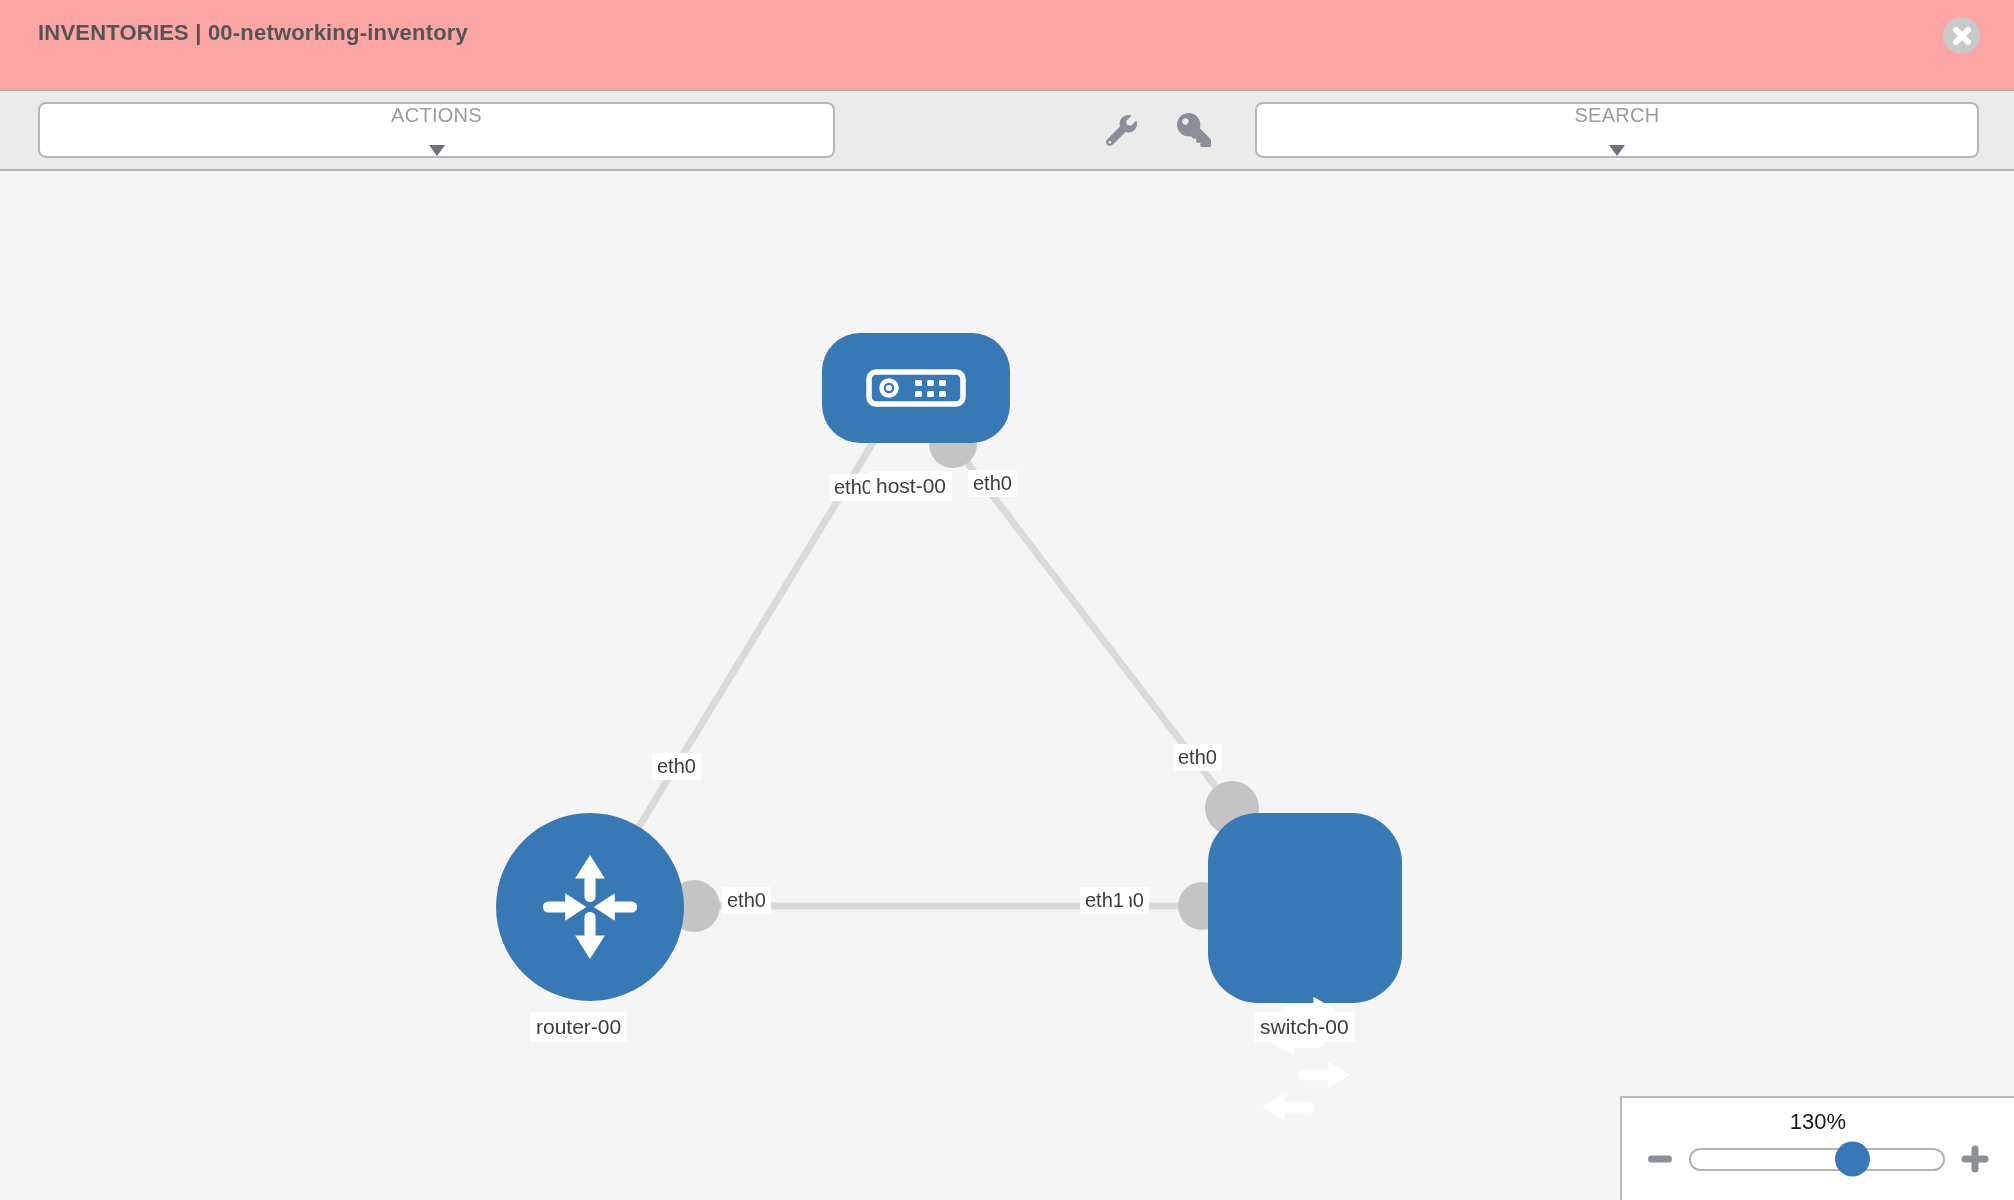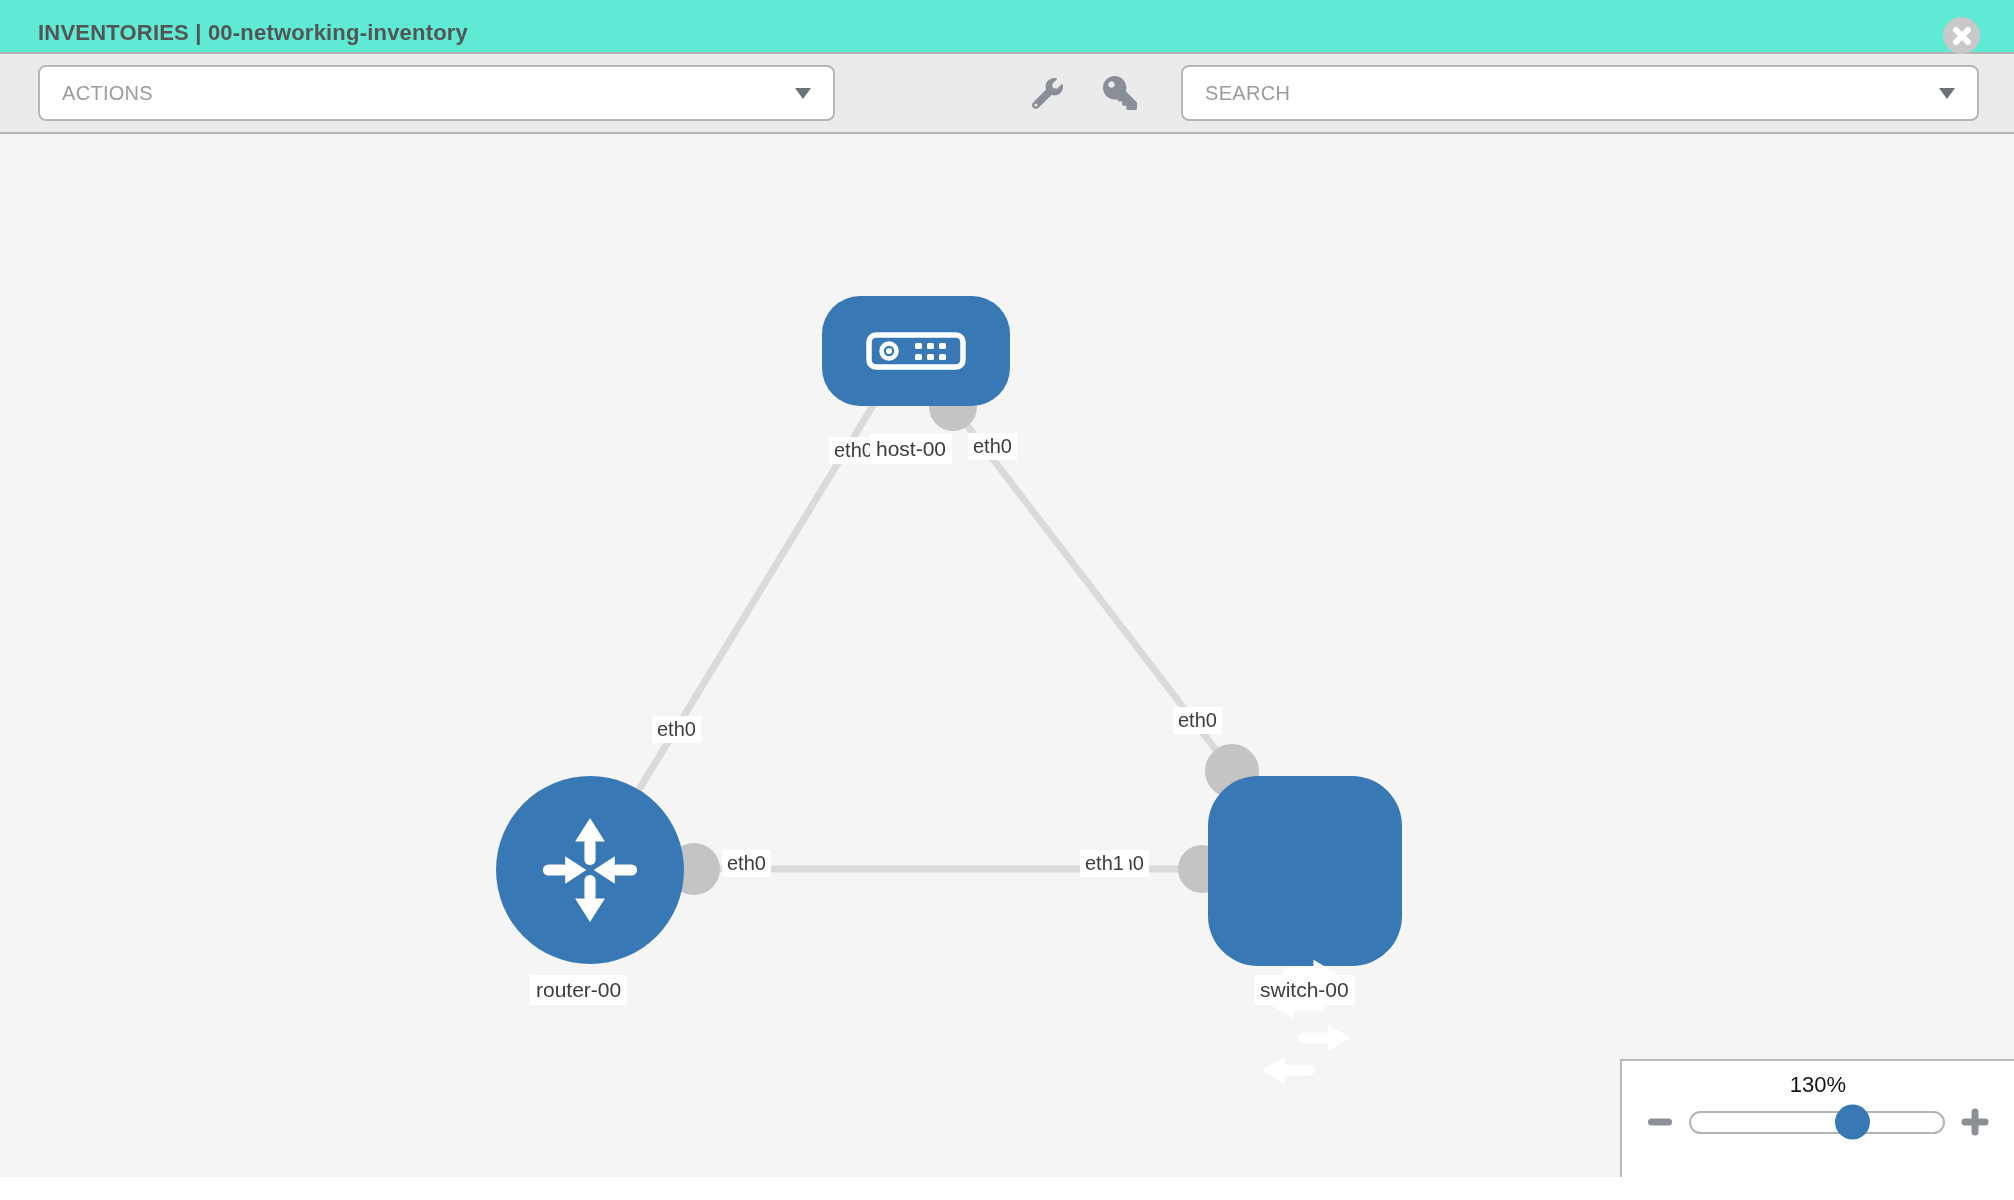--- a/index.html
+++ b/index.html
@@ -1,32 +1,32 @@
 <!DOCTYPE html>
 <html><head>
 <meta charset="utf-8">
 <style>
   * { margin:0; padding:0; box-sizing:border-box; }
   html,body { width:2014px; height:1200px; overflow:hidden; background:#fff;
               font-family:"Liberation Sans", sans-serif; }
 
   
-  .header { position:relative; height:52px; background:#5eead4; }
+  .header { position:relative; height:89px; background:#fca5a5; }
   .header-title { position:absolute; left:38px; top:20px; font-size:22px; font-weight:700; color:#545454; letter-spacing:.2px; }
   .close-btn { position:absolute; right:34px; top:17px; width:37px; height:37px; border-radius:50%;
                background:#c9c9c9; border:none; cursor:pointer; display:flex; align-items:center; justify-content:center; }
 
   
   .toolbar { height:82px; background:#ebebeb; border-top:2px solid #b3b3b3; border-bottom:2px solid #b3b3b3;
              display:flex; align-items:center; padding:0 35px 0 38px; }
   .select-box { height:56px; background:#fff; border:2px solid #b7b7b7; border-radius:8px;
-                display:flex; align-items:center; justify-content:space-between; padding:0 22px; cursor:pointer; }
+                display:flex; align-items:center; justify-content:space-between; padding:0 22px; cursor:pointer;flex-direction:column; }
   .select-box .label { font-size:20px; color:#9c9c9c; letter-spacing:.3px; }
   .actions-box { width:797px; }
-  .search-box  { width:798px; }
+  .search-box  { width:724px; }
   .caret { width:0; height:0; border-left:8px solid transparent; border-right:8px solid transparent;
            border-top:11px solid #6d727a; }
   .tool-icons { flex:1; display:flex; align-items:center; justify-content:flex-end; gap:40px; margin-right:44px; }
   .icon-btn { background:none; border:none; cursor:pointer; display:flex; align-items:center; justify-content:center; }
 
   
   .canvas { position:relative; height:1043px; background:#f5f5f6; }
   .topo-svg { position:absolute; left:0; top:0; }
 
   .node-label, .if-label { position:absolute; background:#fff; color:#3d3d3d; white-space:nowrap; }

